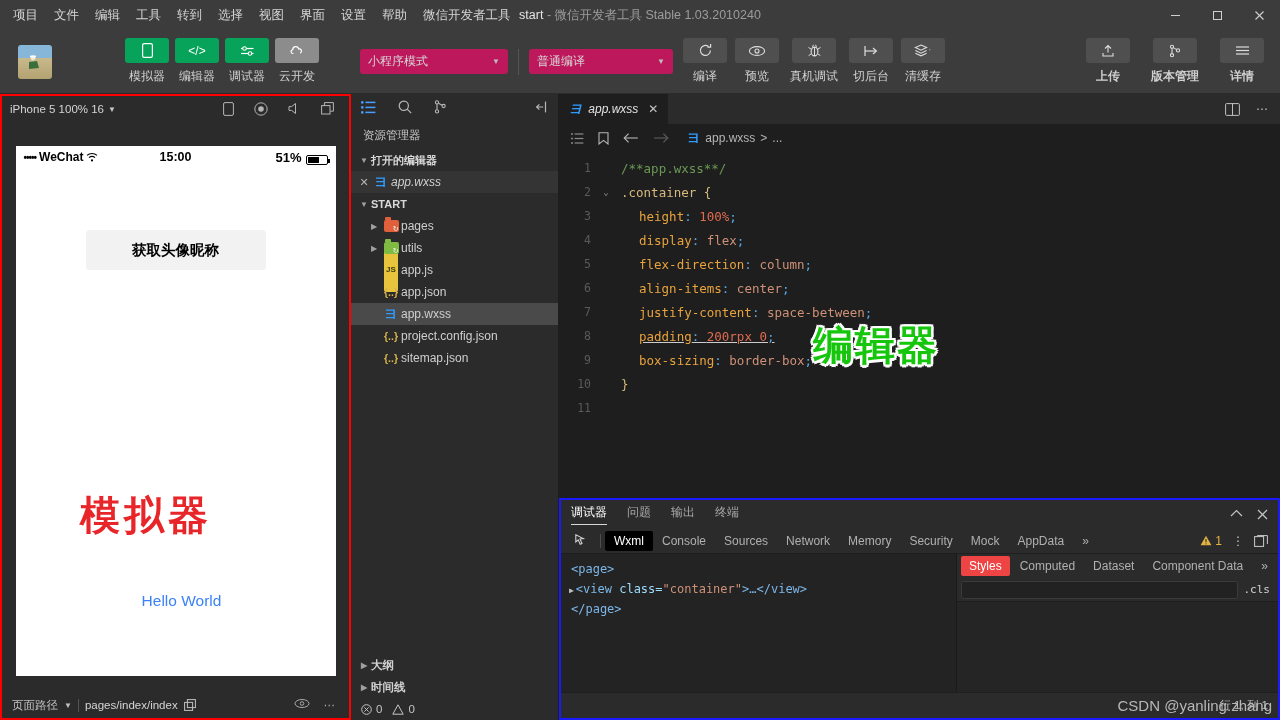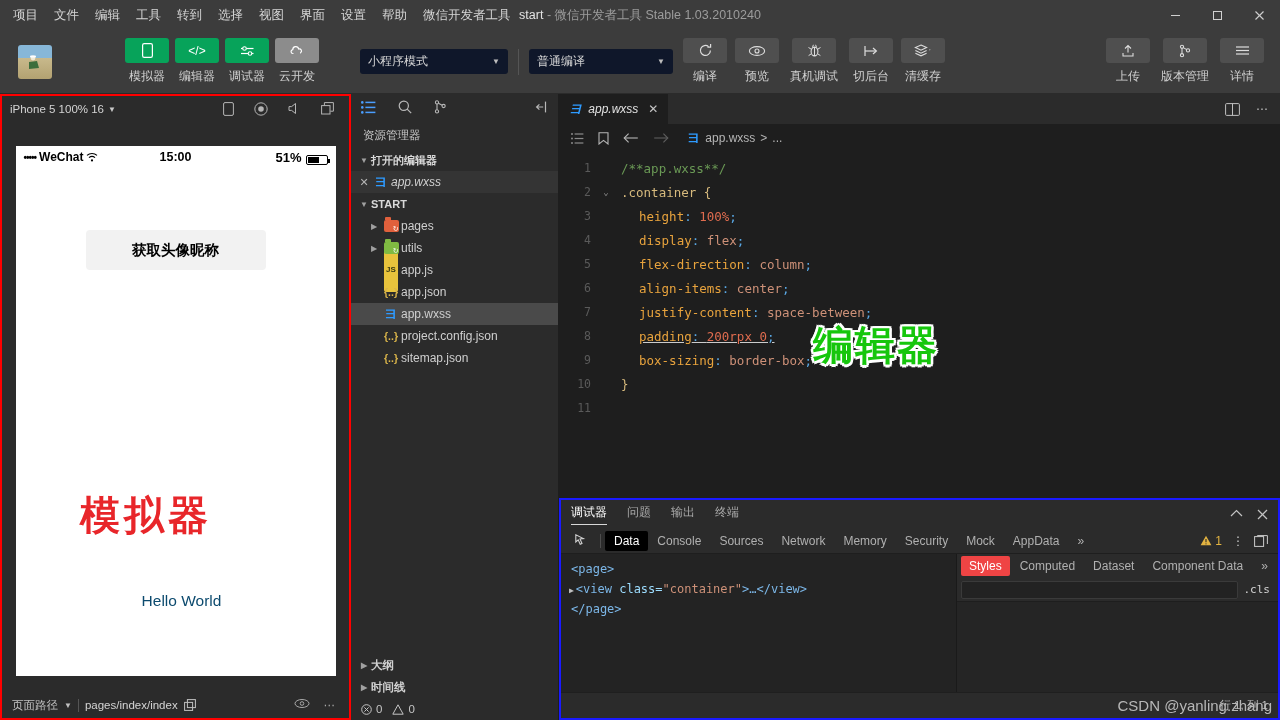--- a/index.html
+++ b/index.html
@@ -44,27 +44,27 @@
   .tb-icon {
     width:44px; height:25px; border-radius:3px; display:flex; align-items:center; justify-content:center;
     color:#fff; font-size:12px;
   }
   .tb-icon.green { background:#07a35a; }
   .tb-icon.grey { background:#8c8c8c; }
   .tb-icon.flat { background:#4f4f4f; }
   .tb-label { margin-top:5px; font-size:12px; color:#d0d0d0; white-space:nowrap; }
   .tb-sep { width:1px; height:26px; background:#555; margin:0 10px; align-self:center; }
   .select {
-    height:25px; background:#0f172a; border-radius:3px; display:flex; align-items:center;
+    height:25px; background:#be185d; border-radius:3px; display:flex; align-items:center;
     padding:0 8px; color:#d6d6d6; font-size:12px; min-width:130px; cursor:pointer;
   }
   .select .caret { margin-left:auto; font-size:8px; color:#bdbdbd; }
   .grp-left { margin-left:72px; display:flex; align-items:flex-start; }
   .grp-mid { margin-left:40px; display:flex; align-items:center; gap:0; }
-  .grp-right { margin-left:auto; display:flex; align-items:flex-start; gap:0; }
+  .grp-right { margin-left:auto; display:flex; align-items:flex-start; gap:10px;font-weight:bold; }
   .icon-btn-wrap { display:flex; flex-direction:column; align-items:center; width:52px; }
 
   
   .body { flex:1 1 auto; display:flex; min-height:0; }
 
   
   .simulator {
     width:351px; flex:0 0 351px; background:#2b2b2b; display:flex; flex-direction:column;
     border:2px solid #ff0000; position:relative;
   }
@@ -98,21 +98,21 @@
     border-radius:14px; display:flex; align-items:center; justify-content:space-around; background:#fff;
   }
   .cap-dots { font-size:13px; letter-spacing:1px; color:#000; }
   .cap-circle { width:15px; height:15px; border-radius:50%; border:1.6px solid #000; position:relative; }
   .cap-circle::after { content:""; position:absolute; left:3.5px; top:3.5px; width:6px; height:6px; background:#000; border-radius:50%; }
   .page-area { flex:1 1 auto; background:#fff; display:flex; flex-direction:column; align-items:center; justify-content:space-between; padding:62px 0 66px; position:relative; }
   .btn-avatar {
     width:180px; height:40px; background:#f2f2f2; border-radius:4px; display:flex;
     align-items:center; justify-content:center; font-size:14.5px; color:#000; font-weight:bold;
   }
-  .hello { font-size:15.5px; color:#0c4a6e;margin-left:12px; }
+  .hello { font-size:15.5px; color:#3b82f6;margin-left:12px; }
   .sim-bottom {
     height:26px; flex:0 0 26px; display:flex; align-items:center; padding:0 10px; gap:6px;
     font-size:11.5px; color:#c0c0c0; background:#2b2b2b;
   }
   .sim-bottom .sep { width:1px; height:13px; background:#555; }
   .sim-bottom .path { color:#d4d4d4; }
   .sim-bottom .right { margin-left:auto; display:flex; gap:14px; padding-right:4px; color:#a8a8a8; }
 
   
   .cn-stamp {
@@ -769,21 +769,21 @@
           </span>
         </div>
 
         <div class="dt-bar">
           <span class="dt-inspect">
             <svg width="13" height="13" viewBox="0 0 13 13">
                 <path d="M0.8 0.8 L0.8 8 L3.2 5.8 L5.2 10.2 L7 9.4 L5 5 L8.4 4.6 Z" fill="none" stroke="currentColor" stroke-width="1.1"></path>
               </svg>
           </span>
           <span class="dt-sep"></span>
-          <span class="dt active">Data</span>
+          <span class="dt active">Wxml</span>
           <span class="dt">Console</span>
           <span class="dt">Sources</span>
           <span class="dt">Network</span>
           <span class="dt">Memory</span>
           <span class="dt">Security</span>
           <span class="dt">Mock</span>
           <span class="dt">AppData</span>
           <span class="dt">»</span>
           <span class="dt-right">
             <span class="warn">

